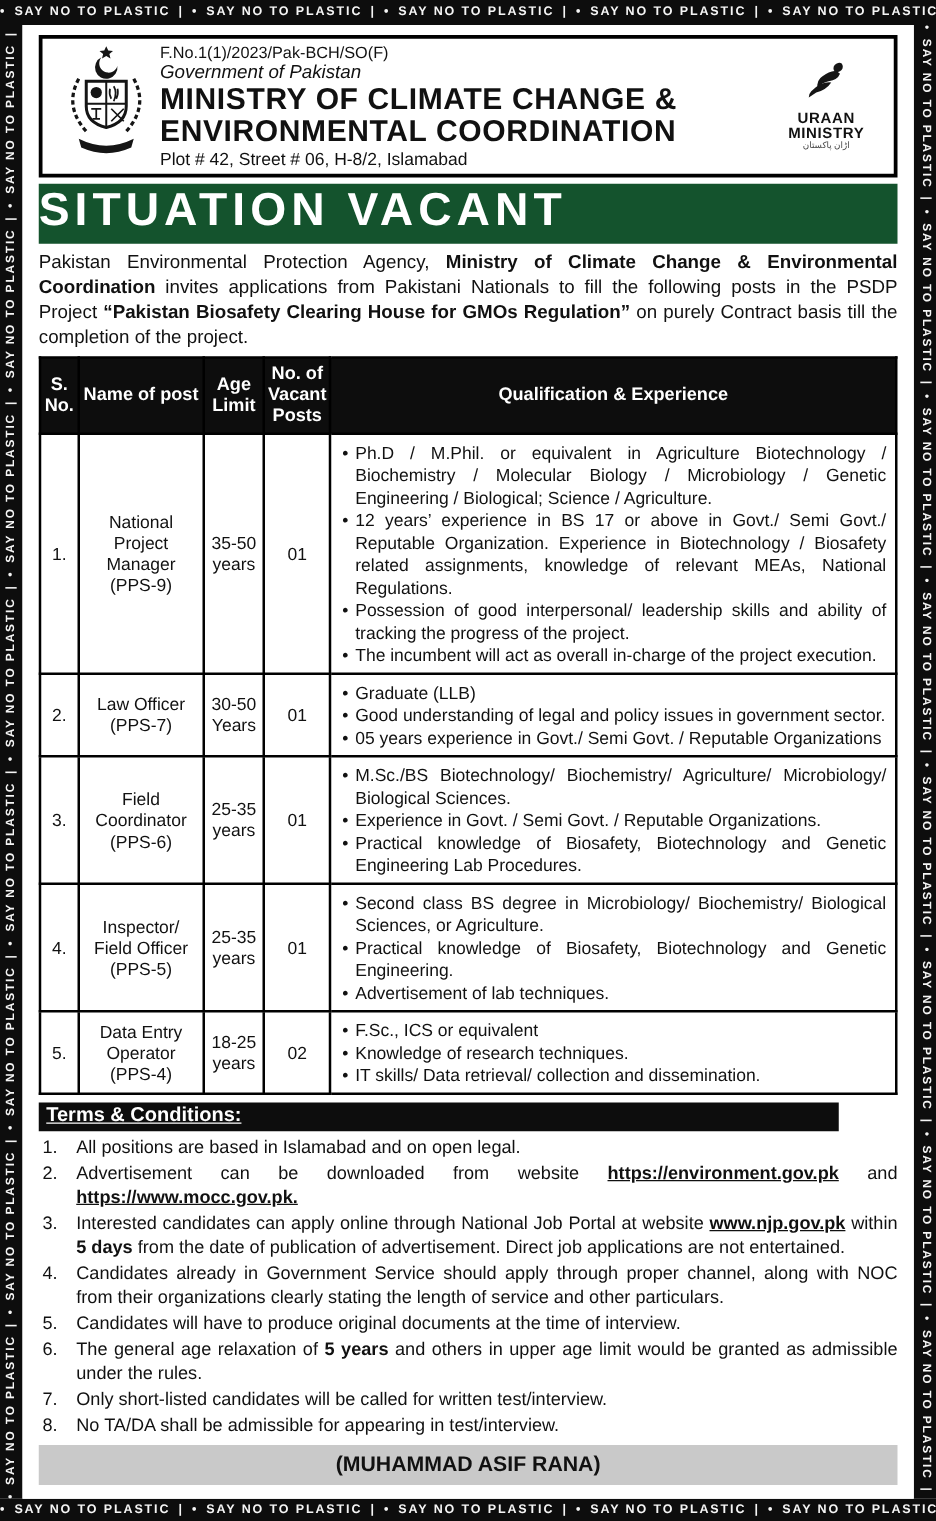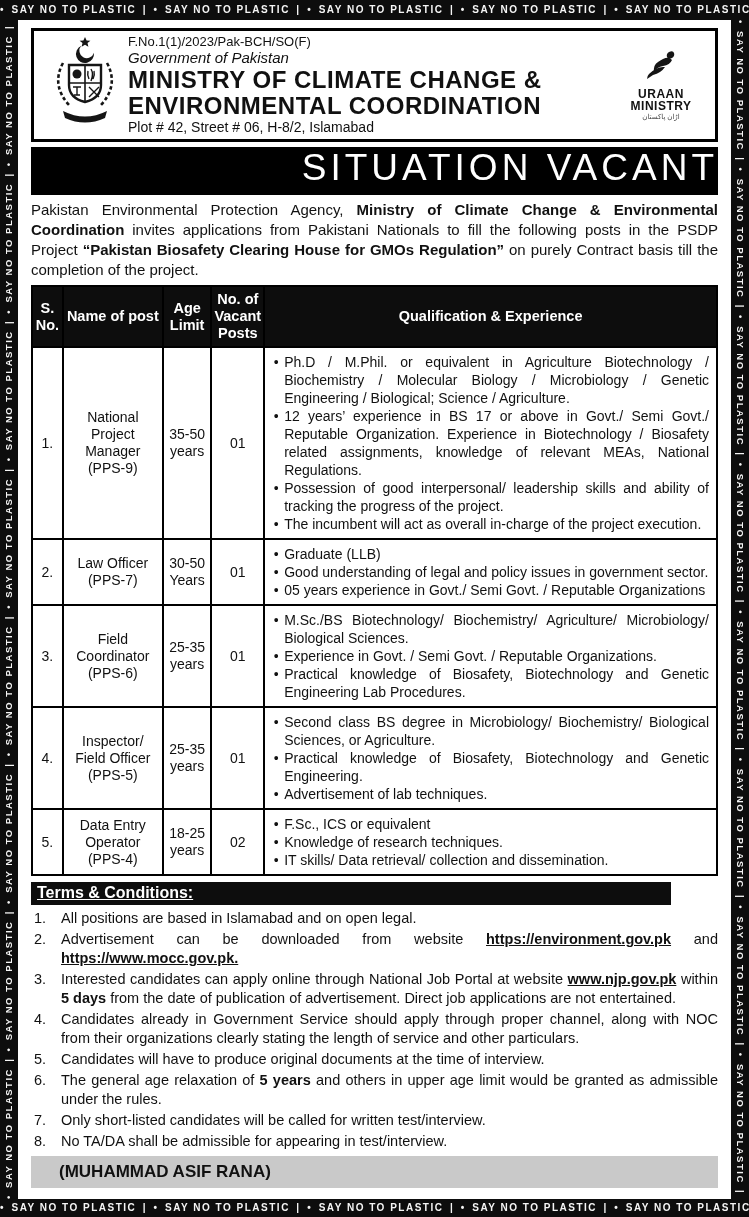--- a/index.html
+++ b/index.html
@@ -25,22 +25,22 @@
   .header-center { flex:1; }
   .file-no   { font-size:13px;   line-height:15px; }
   .govt      { font-size:15px;   line-height:18px;font-style:italic; }
   .ministry  { font-size:24px;   line-height:26px; font-weight:bold; letter-spacing:0.5px; }
   .agency-ln { font-size:16.5px; line-height:20px; font-weight:bold; }
   .addr-ln   { font-size:14px;   line-height:17px; }
   .uraan-wrap { width:92px; flex:none; text-align:center; }
   .uraan-txt { font-size:12px; line-height:12px; font-weight:bold; letter-spacing:0.5px; }
   .uraan-urdu { font-size:7px; line-height:9px; color:#444; letter-spacing:1px; }
 
-  .title-banner { margin-top:5px; background:#000000; color:#fff; text-align:right;
-                  font-size:37px; font-weight:normal; letter-spacing:4px; padding:0 0 6px; line-height:42px; }
+  .title-banner { margin-top:5px; background:#14532d; color:#fff; text-align:left;
+                  font-size:37px; font-weight:bold; letter-spacing:4px; padding:0 0 6px; line-height:42px; }
 
   .intro { margin-top:5px; font-size:15px; line-height:20px; text-align:justify; }
   .b { font-weight:bold; }
   .u { text-decoration:underline; }
 
   table.vacancy { width:100%; border-collapse:collapse; margin-top:5px; }
   table.vacancy th, table.vacancy td { border:2px solid #000; }
   table.vacancy th { background:#0d0d0d; color:#fff; font-size:14.5px; line-height:17px;
                      padding:4px 1px; white-space:pre-line; font-weight:bold; }
   col.c-sno{width:4.5%;} col.c-post{width:14.6%;} col.c-age{width:7.1%;} col.c-vac{width:7.7%;} col.c-qual{width:66.1%;}
@@ -50,21 +50,21 @@
   .bullet .dot { flex:none; width:16px; text-align:center; }
   .bullet .bt  { flex:1; text-align:justify; }
 
   .terms-bar { margin-top:6px; background:#0d0d0d; color:#fff; width:640px;
                font-size:16px; font-weight:bold; padding:1px 8px 3px 6px; line-height:19px; }
   .terms-list { margin-top:4px; }
   .term { display:flex; font-size:14.5px; line-height:19px; margin:2px 0; }
   .term .tnum { flex:none; width:30px; padding-left:3px; }
   .term .ttext { flex:1; text-align:justify; }
 
-  .footer-box { margin-top:5px; background:#c9c9c9; text-align:left; position:relative;
+  .footer-box { margin-top:5px; background:#c9c9c9; text-align:center; position:relative;
                 padding:5px 28px 6px; }
   .f-name   { font-size:17px; line-height:21px; font-weight:bold; }
 
   svg .ink { fill:#151515; } svg .line { stroke:#151515; fill:none; }
 </style>
 </head>
 <body>
 
 <div class="page">
 

